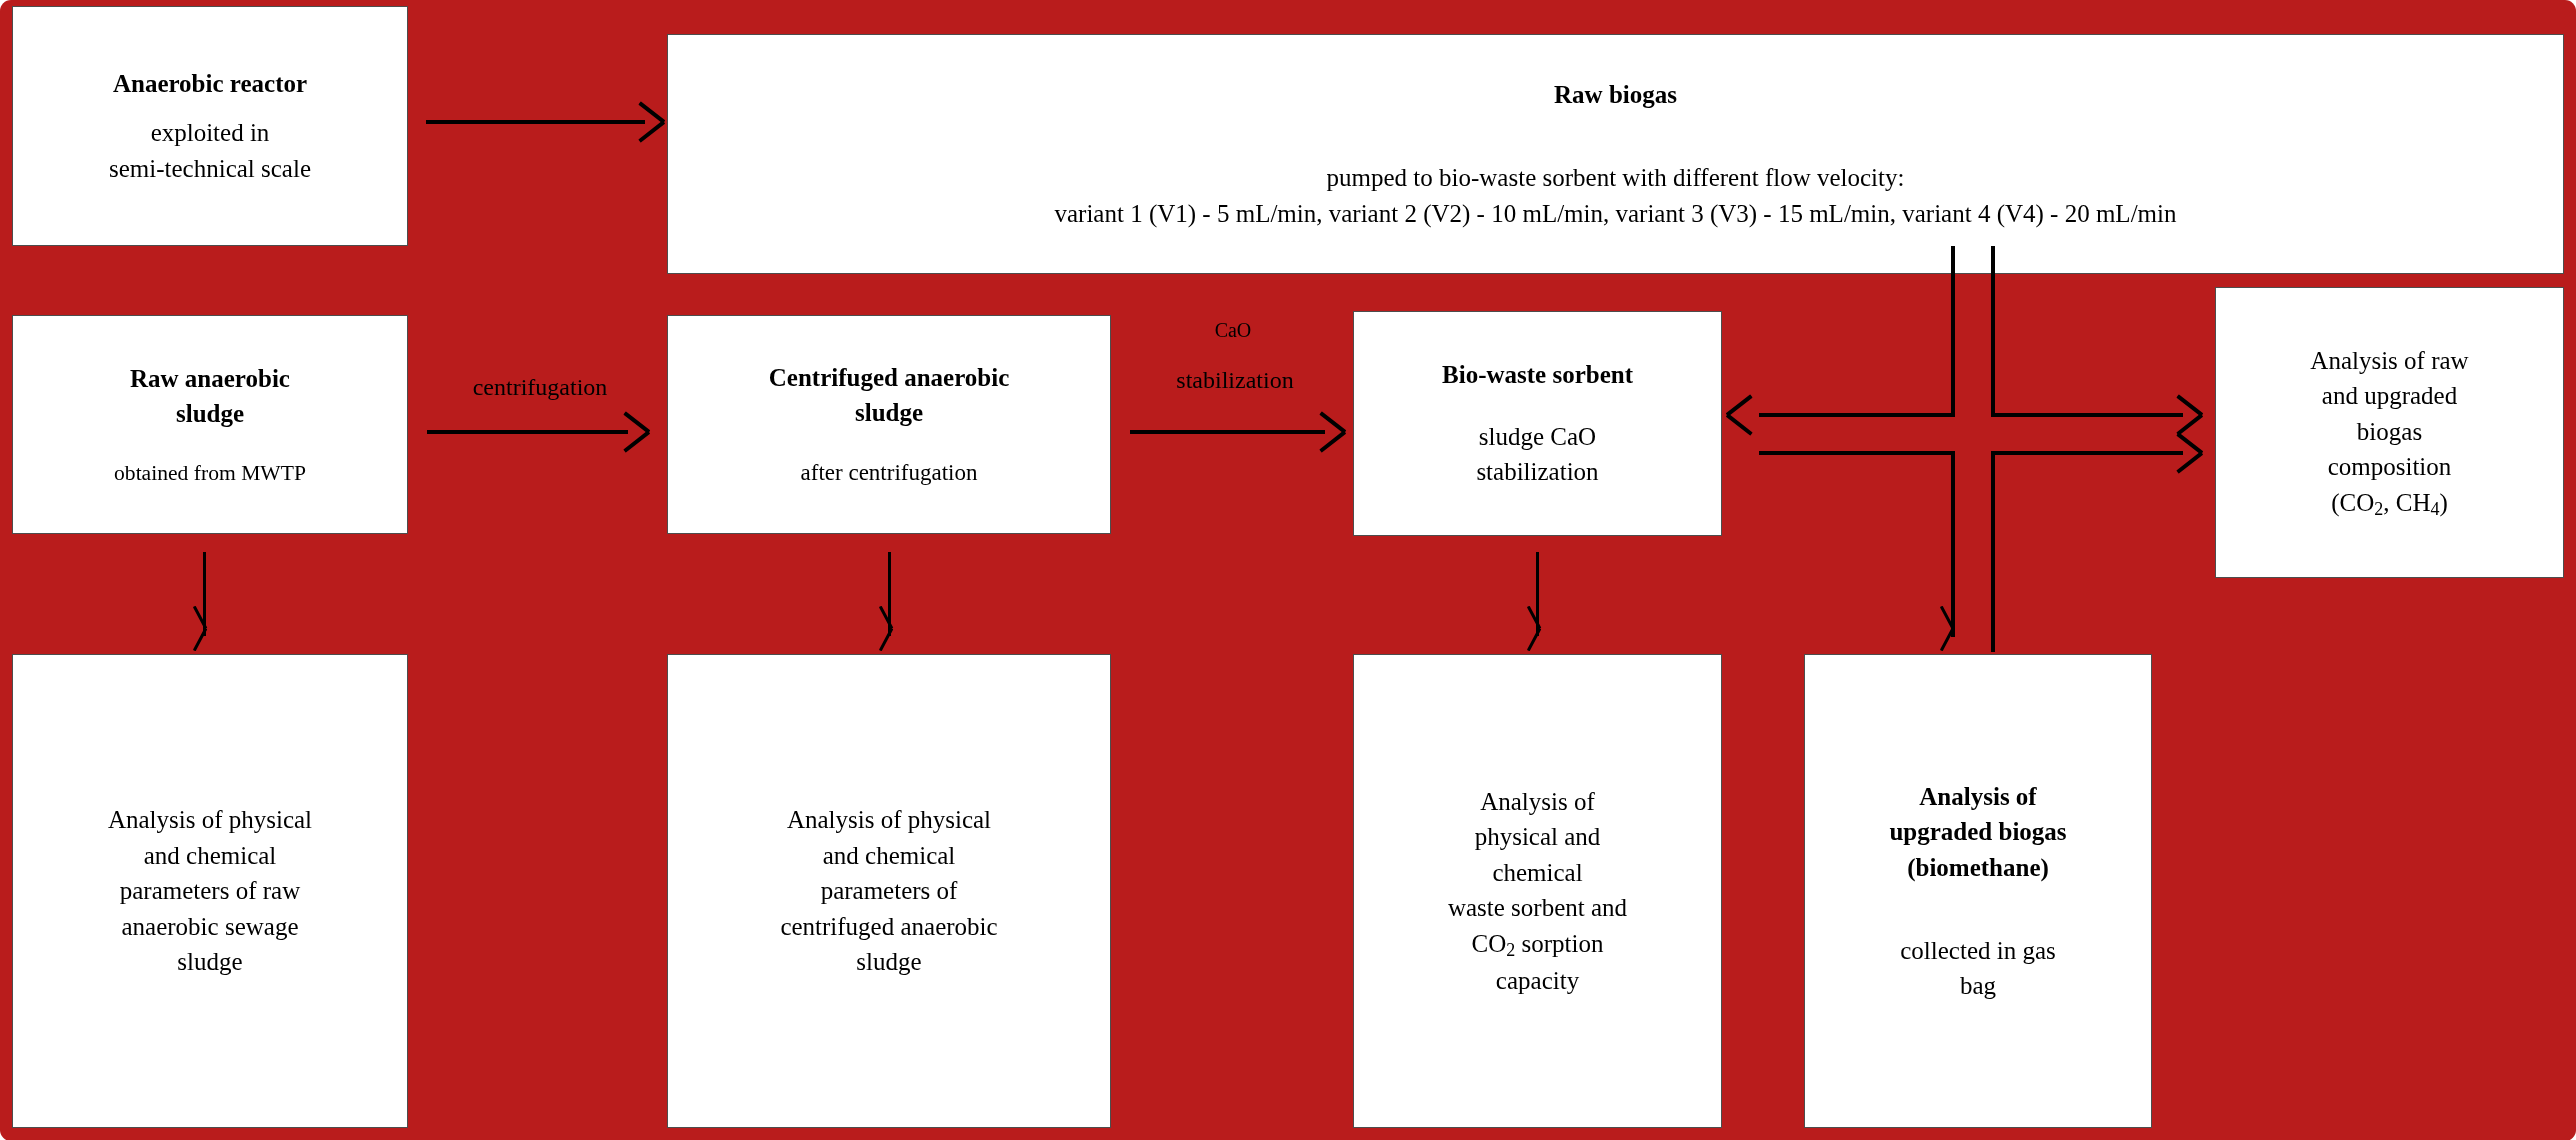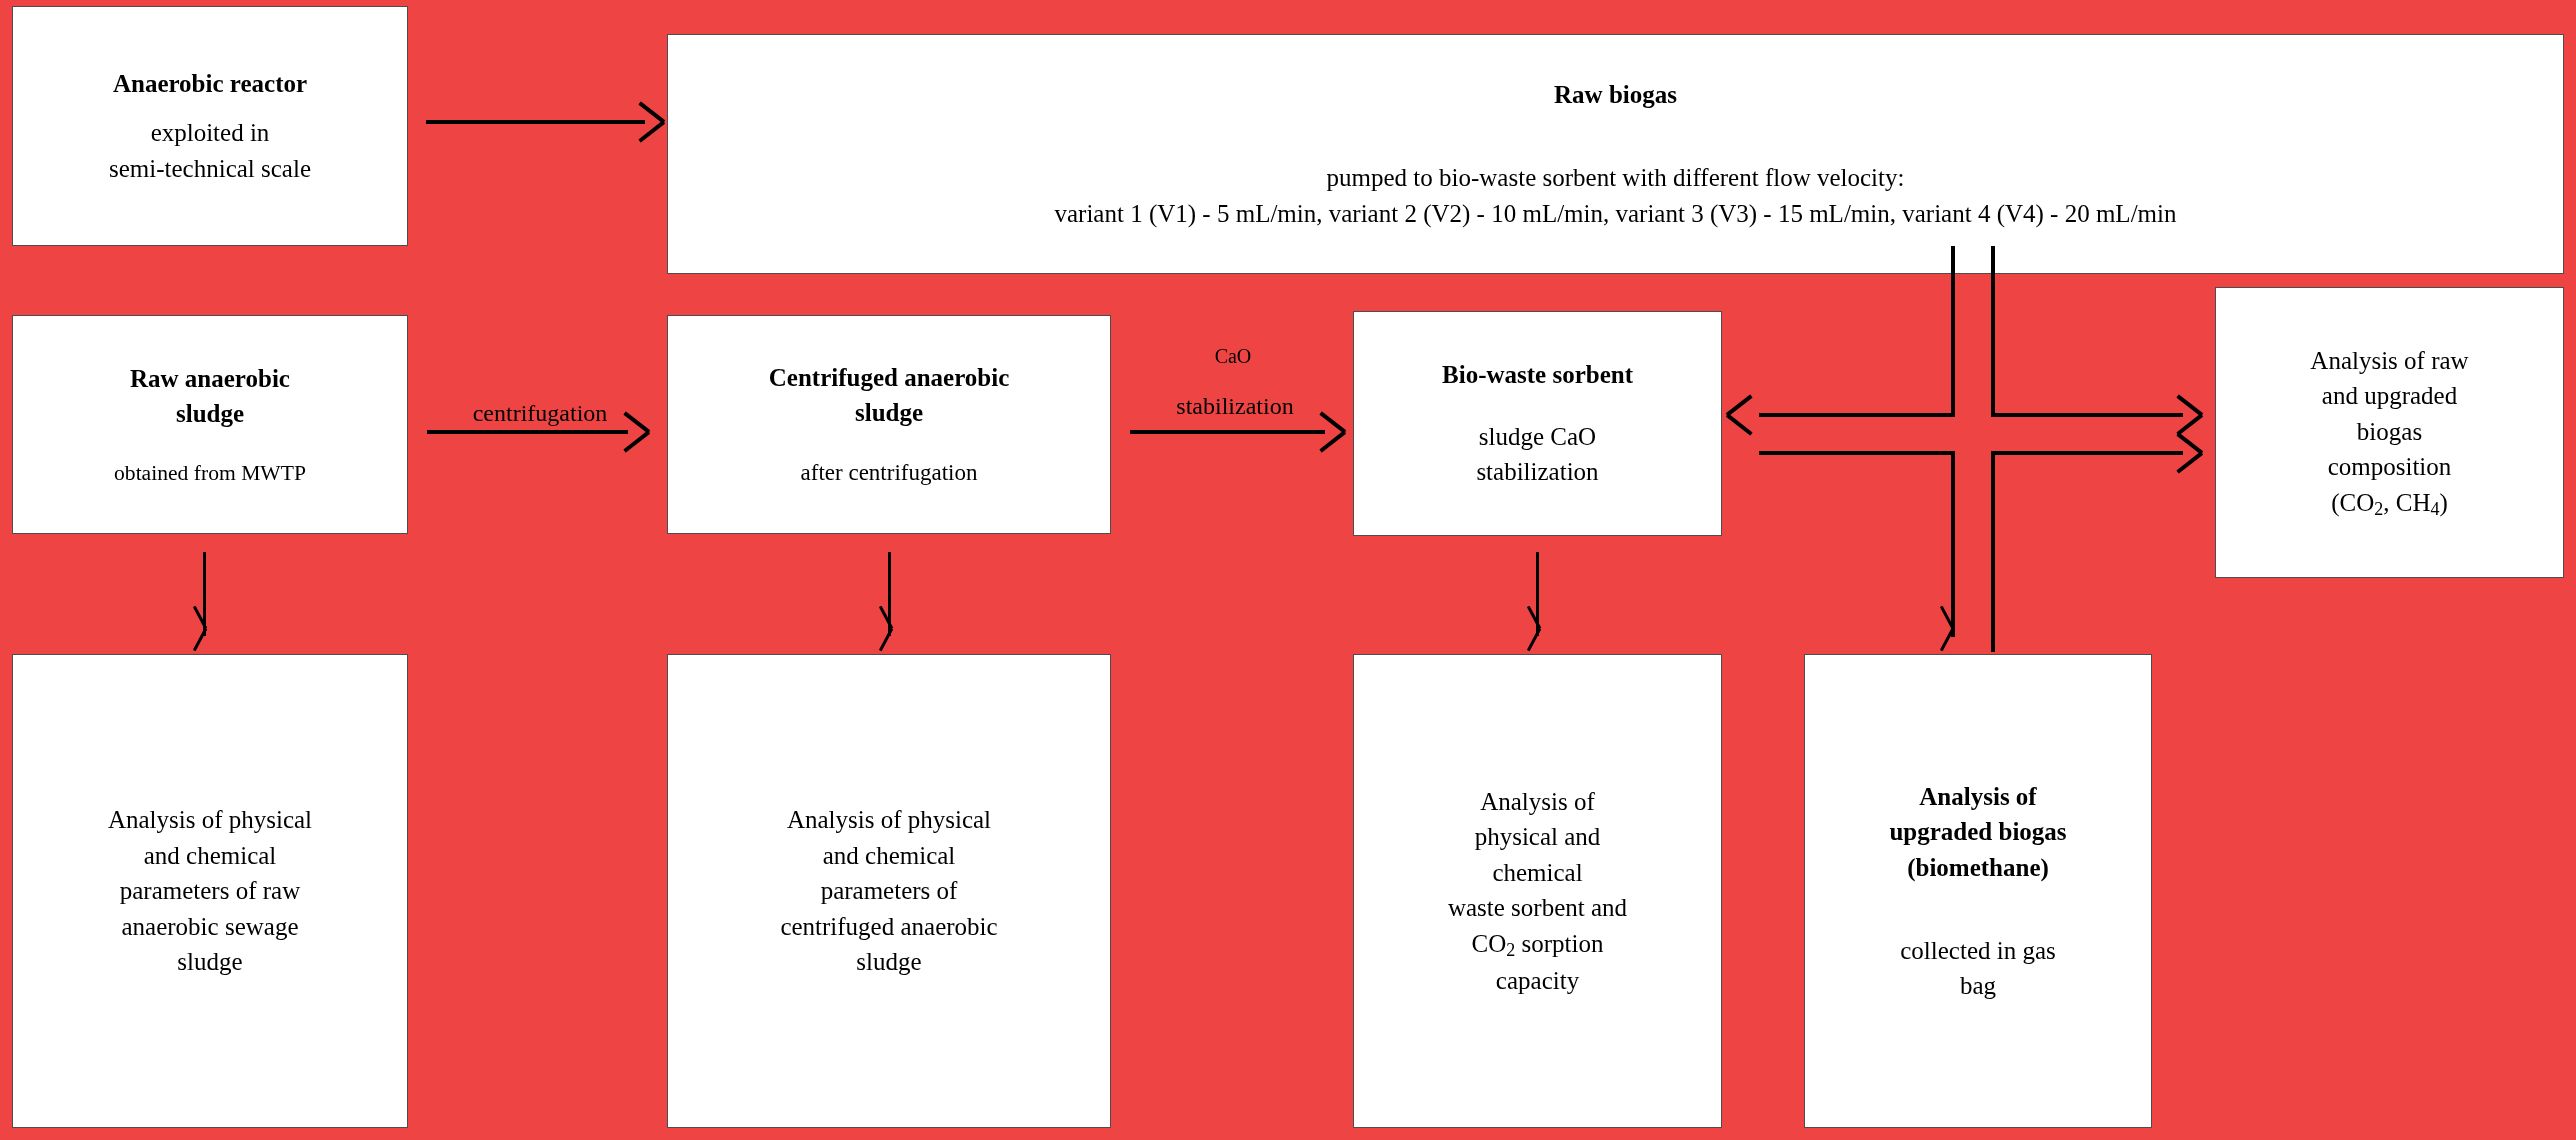--- a/index.html
+++ b/index.html
@@ -1,22 +1,23 @@
 <!DOCTYPE html>
 <html style="font-size:9.6px"><head>
 <meta charset="utf-8">
 <style>
   html,body{margin:0;padding:0;background:#ffffff;}
   #stage{
     position:relative;
     width:2576px;height:1141px;
-    background:#ef4444;
+    background:#b91c1c;
     font-family:"Liberation Serif","DejaVu Serif",serif;
     color:#000000;
     overflow:hidden;
+    border-radius:11px;
   }
   .box{
     position:absolute;
     box-sizing:border-box;
     border:1.8px solid #4d4d4d;
     background:#ffffff;
     display:flex;
     flex-direction:column;
     align-items:center;
     justify-content:center;
@@ -51,21 +52,20 @@
   
   .ah-d i{width:25px;height:3px;left:0;}
   .ah-d i.a{top:0;transform-origin:100% 50%;transform:rotate(-62deg);}
   .ah-d i.b{top:0;transform-origin:100% 50%;transform:rotate(62deg);}
 
   .edge-label{
     position:absolute;
     text-align:center;
     line-height:1.30;
     white-space:nowrap;
-    margin-top:26px;
   }
   .sub{font-size:.72em;vertical-align:-0.22em;}
 </style>
 </head>
 <body>
 
 <div id="stage">
 
   <div class="box" style="left:12px;top:6px;width:396px;height:240px;font-size:25px;">
     <span class="ln bold">Anaerobic reactor</span>

